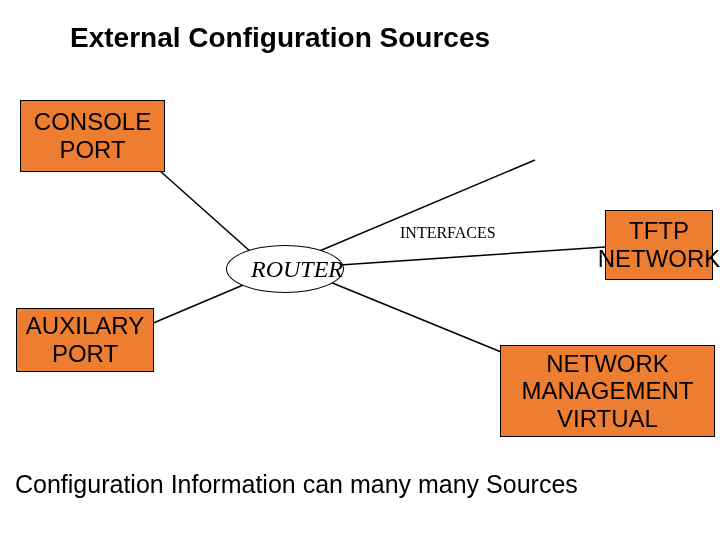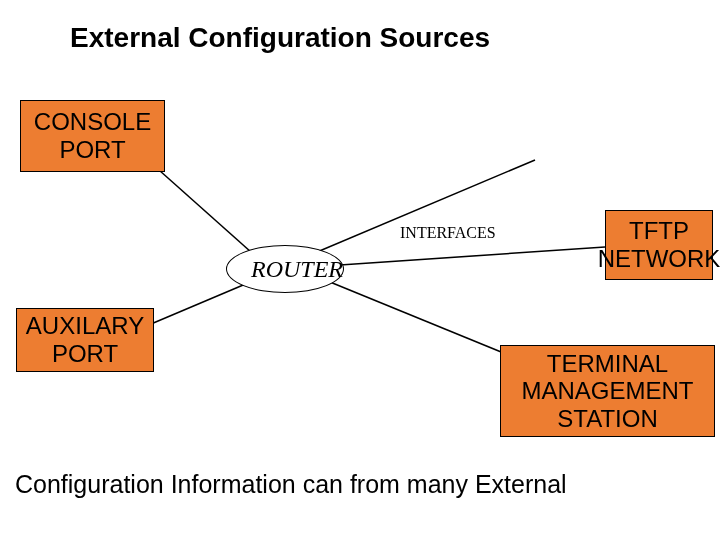--- a/index.html
+++ b/index.html
@@ -75,24 +75,24 @@
 
   <div class="box" style="left:605px; top:210px; width:108px; height:70px;">
     <span>TFTP NETWORK</span>
   </div>
 
   <div class="box" style="left:16px; top:308px; width:138px; height:64px;">
     <span>AUXILARY PORT</span>
   </div>
 
   <div class="box" style="left:500px; top:345px; width:215px; height:92px;">
-    <span>TERMINAL MANAGEMENT STATION</span>
+    <span>NETWORK MANAGEMENT VIRTUAL</span>
   </div>
 
   <div class="router" style="left:226px; top:245px; width:118px; height:48px;">
     <span>ROUTER</span>
   </div>
 
   <div class="label" style="left:400px; top:224px;">INTERFACES</div>
 
-  <div class="caption" style="left:15px; top:470px;">Configuration Information can from many External</div>
+  <div class="caption" style="left:15px; top:470px;">Configuration Information can many many Sources</div>
 
 </div>
 
 </body></html>

